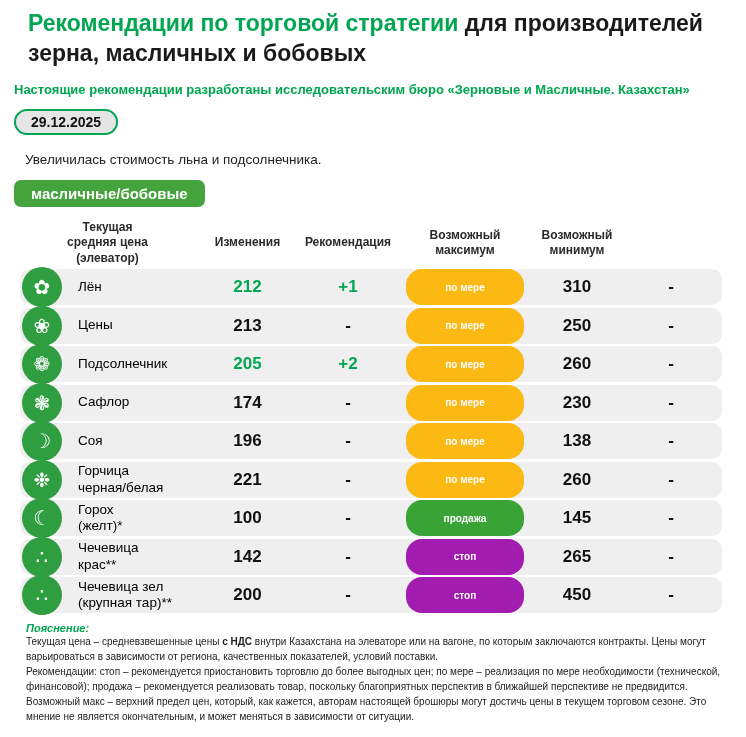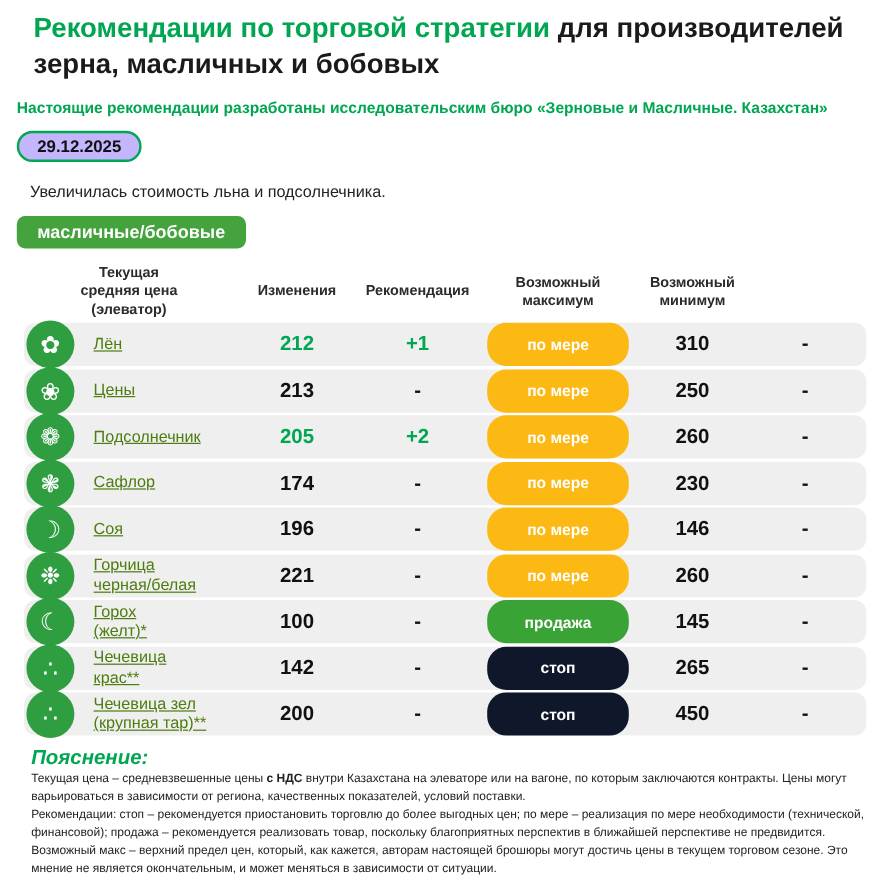--- a/index.html
+++ b/index.html
@@ -3,48 +3,48 @@
 <meta charset="utf-8">
 <style>
   * { margin:0; padding:0; box-sizing:border-box; }
   html,body { width:746px; height:737px; background:#ffffff; font-family:"Liberation Sans", sans-serif; color:#1a1a1a; overflow:hidden; }
   .page { padding:8px 14px 0 14px; }
 
   
   .title { font-size:23px; font-weight:bold; line-height:1.32; max-width:700px;margin-left:14px; }
   .title .green { color:#00a651; }
   .subtitle { margin-top:13px; font-size:13px; font-weight:bold; color:#00a651; }
-  .date-pill { display:inline-block; margin-top:12px; padding:3px 15px; border:2px solid #00a651; border-radius:999px; font-size:14px; font-weight:bold; color:#111; background:#c4b5fd; }
+  .date-pill { display:inline-block; margin-top:12px; padding:3px 15px; border:2px solid #00a651; border-radius:999px; font-size:14px; font-weight:bold; color:#111; background:#e5e5e5; }
 
   .summary { margin-top:17px; margin-left:11px; font-size:13.5px; color:#222; }
 
   .category-btn { display:inline-block; margin-top:13px; padding:5px 17px; background:#44a33c; border:none; border-radius:7px; color:#fff; font-size:15px; font-weight:bold; font-family:"Liberation Sans", sans-serif; cursor:pointer; }
 
   
   .tbl { margin-left:6px; width:702px; }
   .grid { display:grid; grid-template-columns:175px 105px 96px 138px 86px 102px; align-items:center; }
   .thead { margin-top:13px; min-height:44px; }
   .th { font-size:12px; font-weight:bold; color:#2b2b2b; text-align:center; line-height:1.3; }
   .preline { white-space:pre-line; }
 
   .row { position:relative; height:36px; margin-top:2.5px; background:#efefef; border-radius:10px; }
   .name-cell { display:flex; align-items:center; padding-left:58px; height:36px; }
   .crop-icon { position:absolute; left:2px; top:-2px; width:40px; height:40px; border-radius:50%; background:#2f9e41; display:flex; align-items:center; justify-content:center; }
   .crop-icon .glyph { color:#fff; font-size:20px; line-height:1; font-family:"DejaVu Sans", sans-serif; }
-  .crop-name { font-size:13.5px; line-height:1.2; color:#4d7c0f;text-decoration:underline; }
+  .crop-name { font-size:13.5px; line-height:1.2; color:#000000; }
   .num { font-size:17px; font-weight:bold; text-align:center; color:#111; }
   .num[data-clr="green"] { color:#00a651; }
   .pill-cell { display:flex; justify-content:center; }
-  .pill { display:inline-flex; align-items:center; justify-content:center; width:118px; height:36px; border-radius:16px; color:#fff; font-size:13px; font-weight:bold; background:#fcb813; }
+  .pill { display:inline-flex; align-items:center; justify-content:center; width:118px; height:36px; border-radius:16px; color:#fff; font-size:10px; font-weight:bold; background:#fcb813; }
   .pill[data-rec="green"] { background:#3aa335; }
-  .pill[data-rec="red"] { background:#0f172a; }
+  .pill[data-rec="red"] { background:#a21caf; }
 
   
   .notes { margin-top:9px; margin-left:12px; max-width:700px; }
-  .notes-heading { font-size:17px; font-weight:bold; font-style:italic; color:#00a651; }
+  .notes-heading { font-size:11px; font-weight:bold; font-style:italic; color:#00a651; }
   .note-line { font-size:10px; line-height:1.5; color:#222; }
   .note-line b { font-weight:bold; }
 </style>
 </head>
 <body>
 
 <div class="page">
 
   <h1 class="title"><span class="green">Рекомендации по торговой стратегии</span><span> для производителей зерна, масличных и бобовых</span></h1>
 
@@ -139,21 +139,21 @@
         <span class="crop-icon">
             <span class="glyph">☽</span>
           </span>
         <span class="crop-name preline">Соя</span>
       </div>
       <div class="num" data-clr="black">196</div>
       <div class="num" data-clr="black">-</div>
       <div class="pill-cell">
           <span class="pill" data-rec="yellow">по мере</span>
         </div>
-      <div class="num">146</div>
+      <div class="num">138</div>
       <div class="num">-</div>
     </div>
 
     <div class="grid row">
       <div class="name-cell">
         <span class="crop-icon">
             <span class="glyph">❉</span>
           </span>
         <span class="crop-name preline">Горчица
 черная/белая</span>

